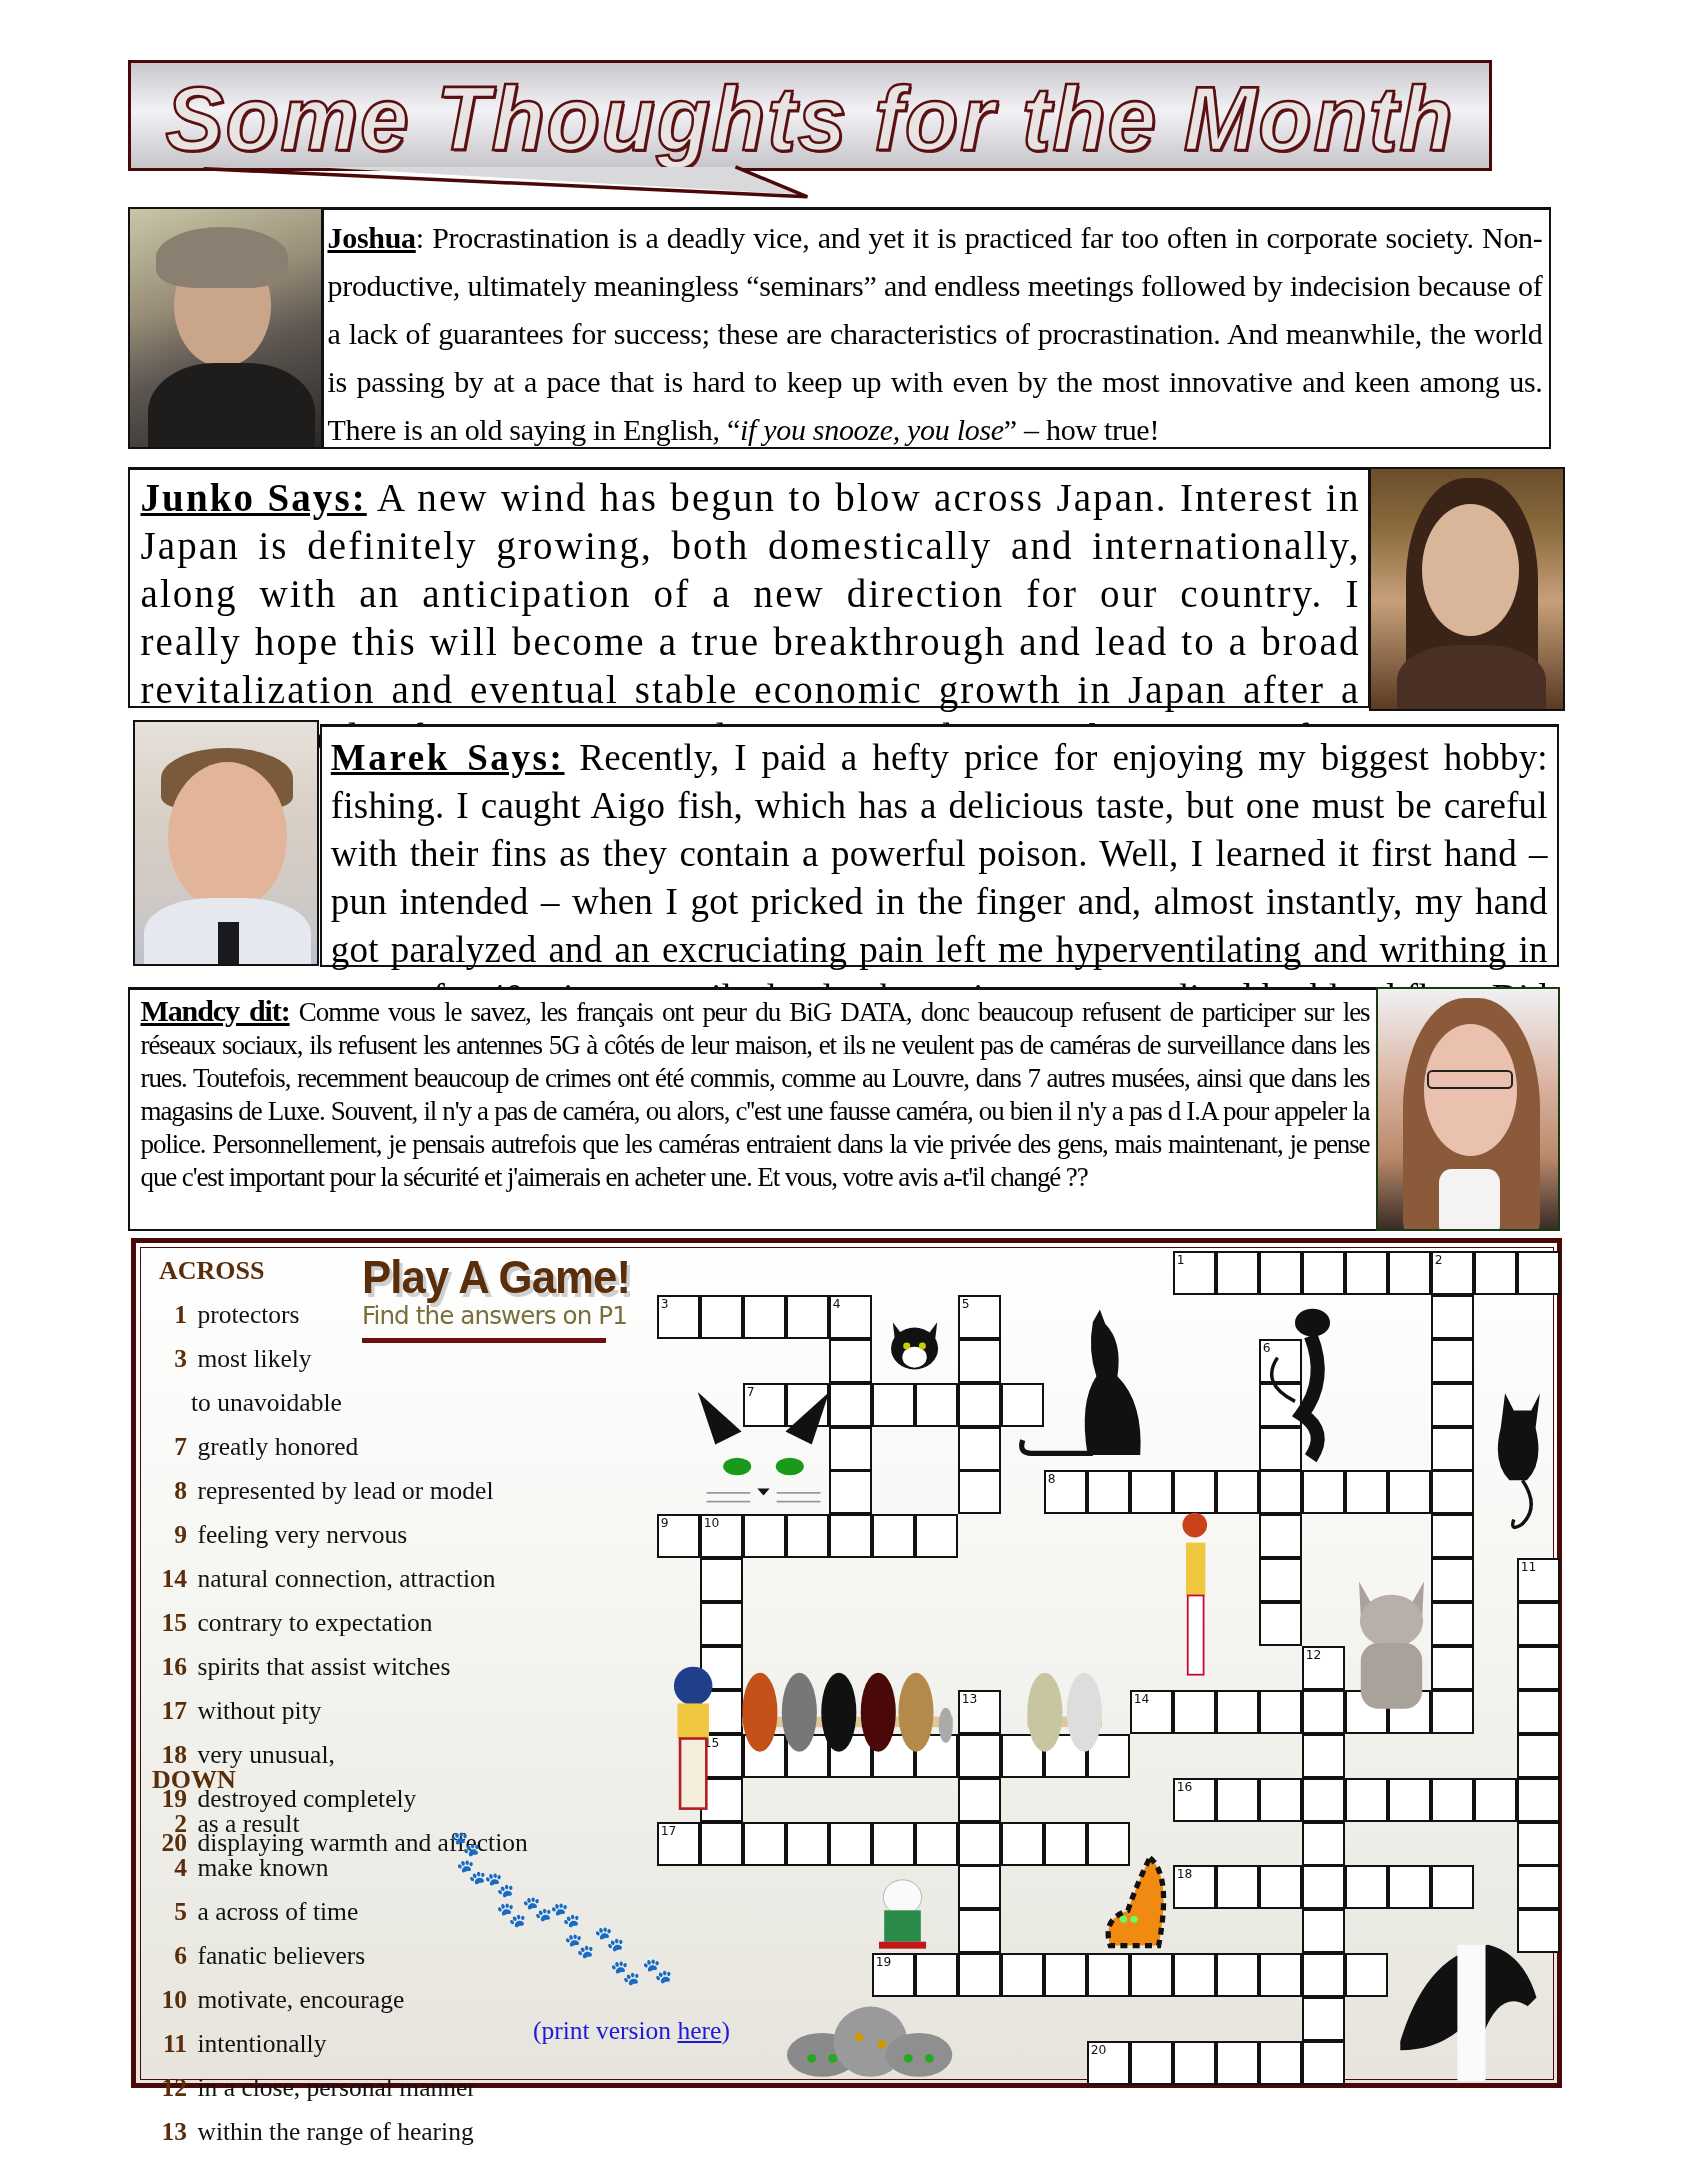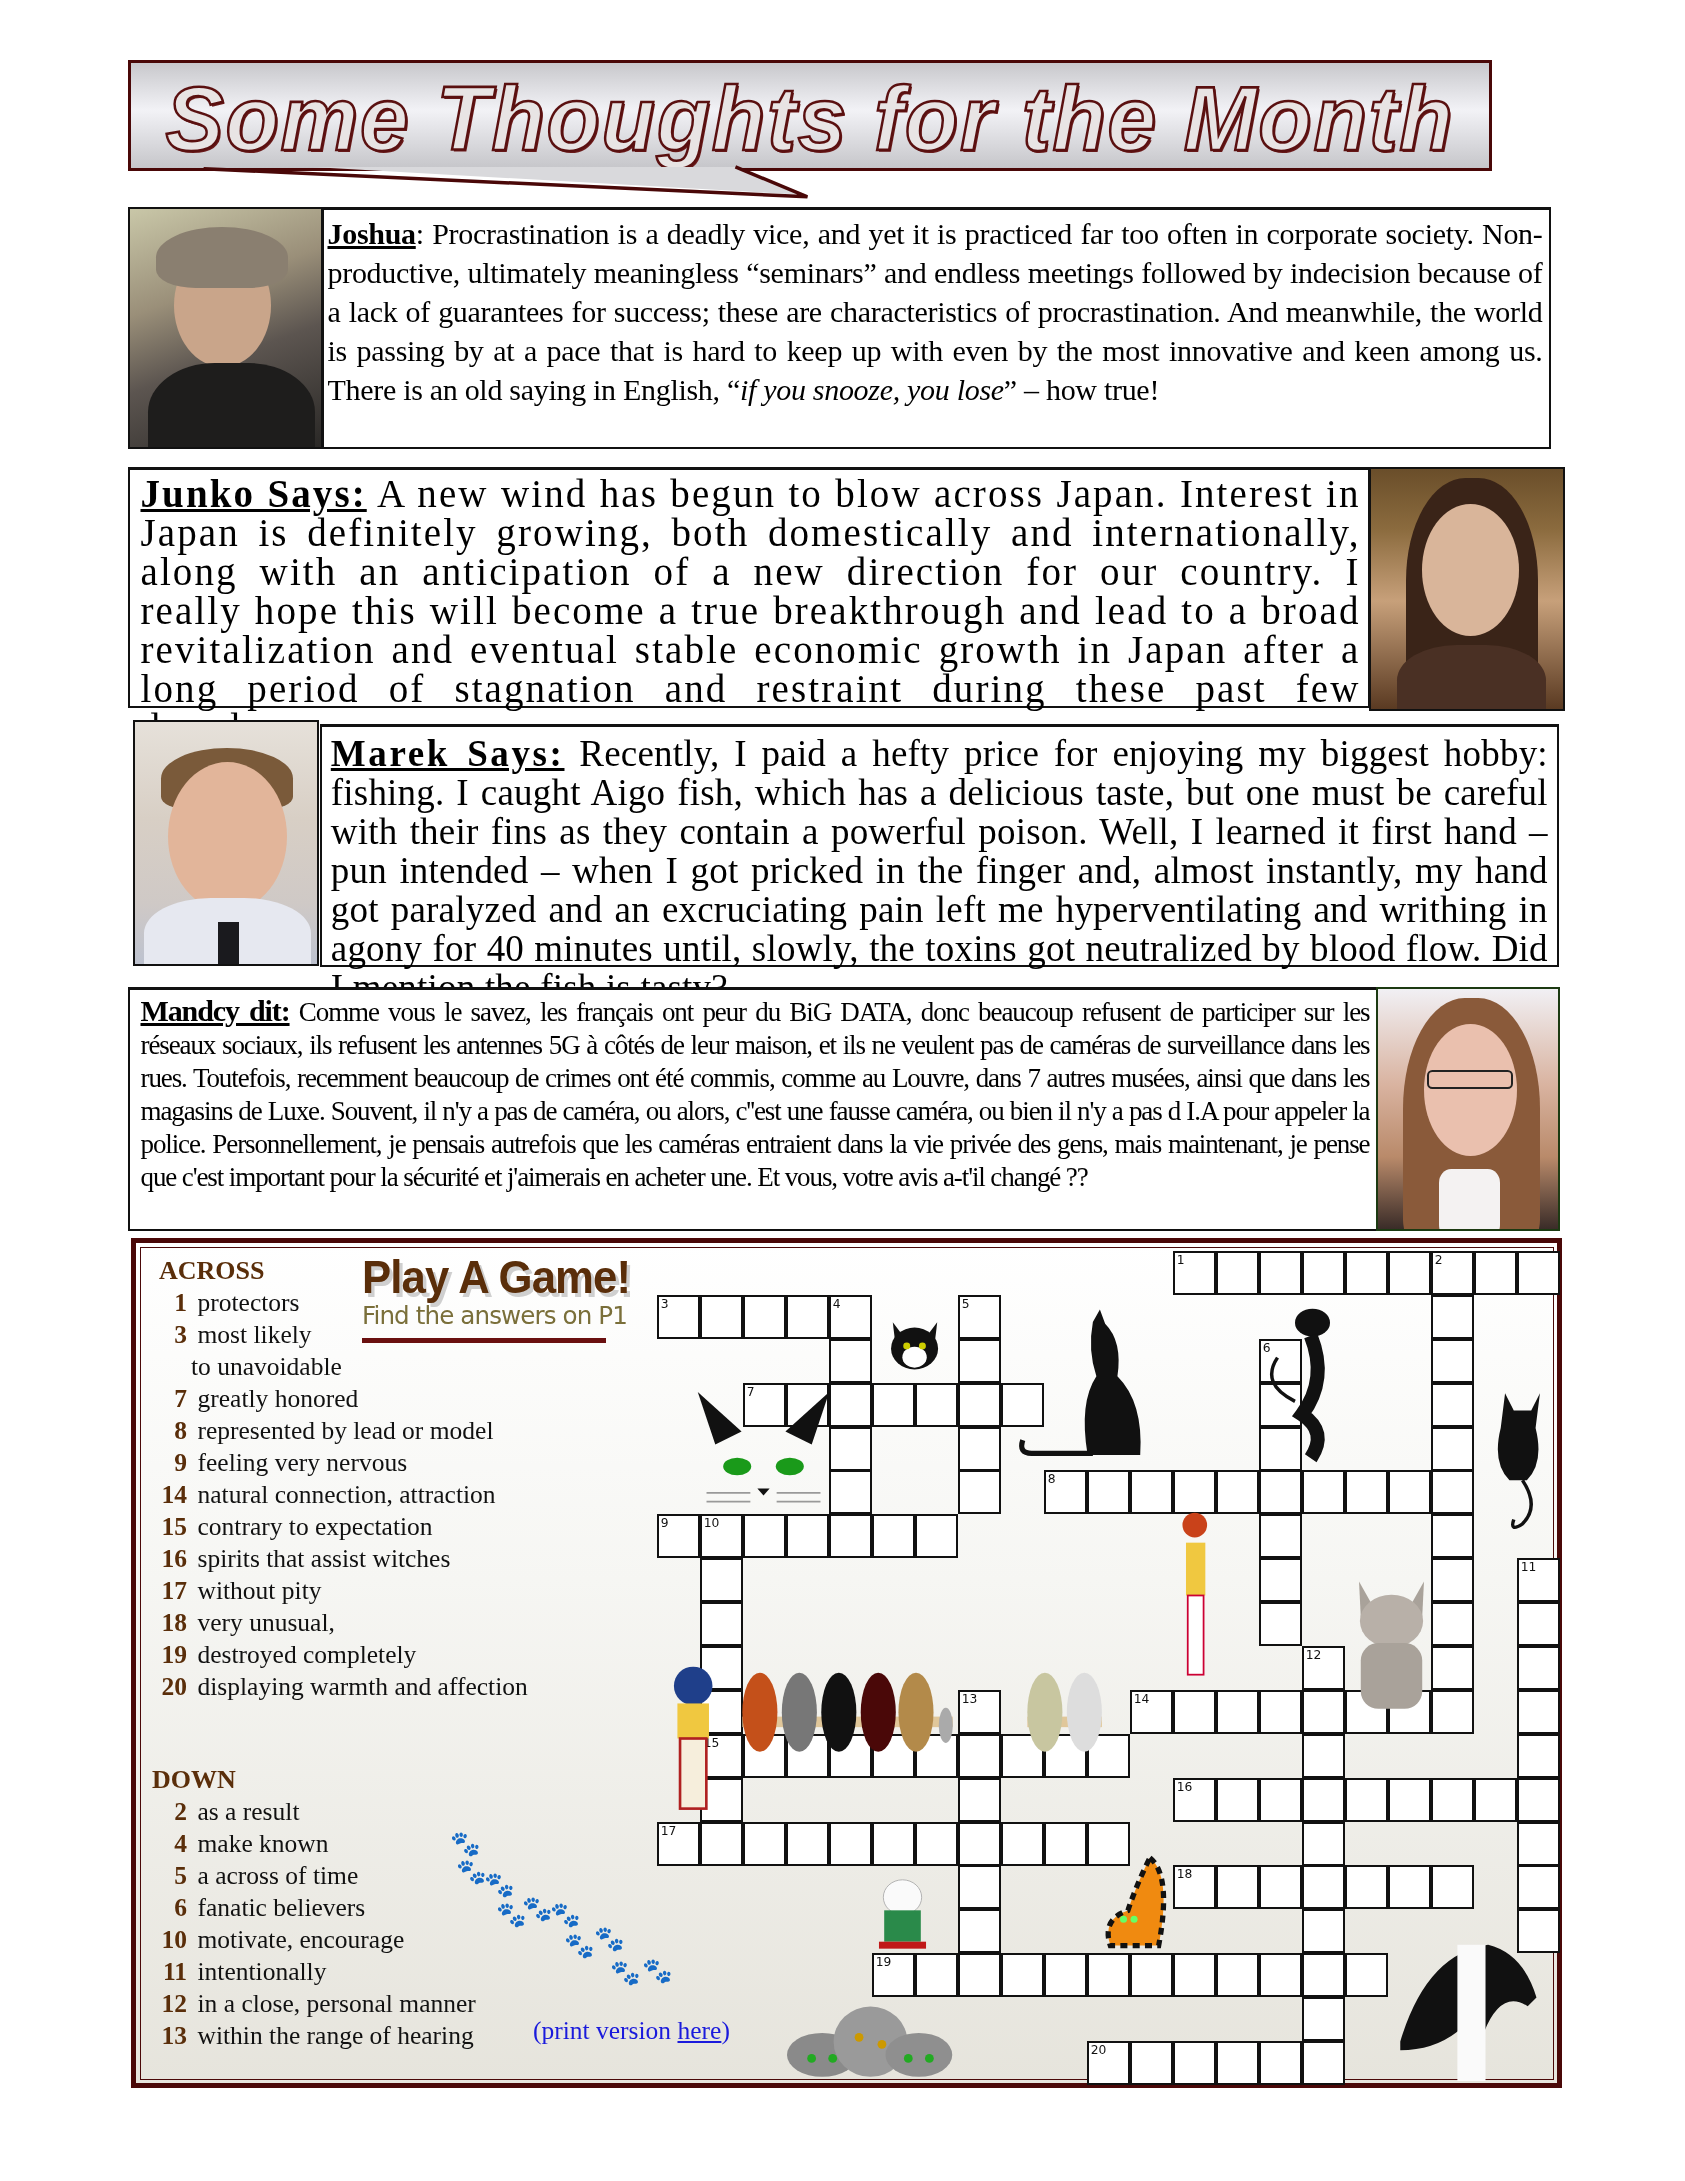--- a/index.html
+++ b/index.html
@@ -14,21 +14,21 @@
             font-family:"Liberation Sans", sans-serif; font-weight:bold; font-style:italic;
             font-size:91px; letter-spacing:1.8px; transform:scaleX(0.96);
             color:#e8e4e4; -webkit-text-stroke:2.6px #5a1010;
             text-shadow:1.8px 1.8px 0 #6a1a1a; }
   .banner-tail { position:absolute; left:0; top:0; width:1685px; height:211px; pointer-events:none; }
 
   
   .box { position:absolute; box-sizing:border-box; background:#fff; }
   .textbox { border:2.6px solid #111; border-top-width:3.5px; }
   .photo { position:absolute; box-sizing:border-box; border:2.6px solid #111; overflow:hidden; }
-  .para { position:absolute; text-align:justify; line-height:39px; }
+  .para { position:absolute; text-align:justify; line-height:48px; }
   .para .name { font-weight:bold; text-decoration:underline; }
   .para i { font-style:italic; }
 
   #joshua-text { left:322px; top:207px; width:1229px; height:242px; padding:0; }
   #joshua-text .para { left:3.5px; top:3.5px; width:1215px; font-size:30px; letter-spacing:-0.3px; }
   #joshua-photo { left:128px; top:207px; width:195px; height:242px;
                   background:linear-gradient(160deg,#c9c7a8 0%,#9a8f79 35%,#5c5550 60%,#2a2826 100%); }
 
   #junko-text { left:128px; top:467px; width:1242px; height:241px; }
   #junko-text .para { left:10.5px; top:3.5px; width:1220px; font-size:39px; letter-spacing:2.1px; }
@@ -49,21 +49,21 @@
 
   
   #game-panel { position:absolute; left:131px; top:1238px; width:1431px; height:850px;
                 border:5.3px solid #4a0808; box-sizing:border-box;
                 background:linear-gradient(#ffffff 0%, #f6f6f3 40%, #e6e4dc 100%); }
   #game-panel::before { content:""; position:absolute; left:3.5px; top:3.5px; right:3.5px; bottom:3.5px;
                 border:1.8px solid #4a0808; pointer-events:none; }
 
   .clues { position:absolute; left:16px; font-size:25.5px; line-height:32px; color:#111; }
   .clue-heading { font-weight:bold; color:#5a2e0a; font-size:26px; }
-  .clue-row { white-space:nowrap; }
+  .clue-row { white-space:nowrap;margin-top:12px; }
   .clue-num { display:inline-block; width:35px; text-align:right; font-weight:bold; color:#5a2e0a; margin-right:10.5px; }
   .clue-cont { padding-left:39px; }
 
   .play-title { position:absolute; left:226px; top:7px; font-family:"Liberation Sans", sans-serif;
                 font-weight:bold; font-size:46px; color:#5a2e0a; letter-spacing:-0.9px;
                 text-shadow:3.5px 3.5px 0 #cfcfcf; transform:scaleX(0.95); transform-origin:left; }
   .play-sub { position:absolute; left:226px; top:58px; font-family:"DejaVu Sans", sans-serif;
               font-size:24.6px; color:#7a6f3a; letter-spacing:-0.9px; }
   .play-rule { position:absolute; left:226px; top:95px; width:244px; height:5.3px; background:#6a1010; }
 

